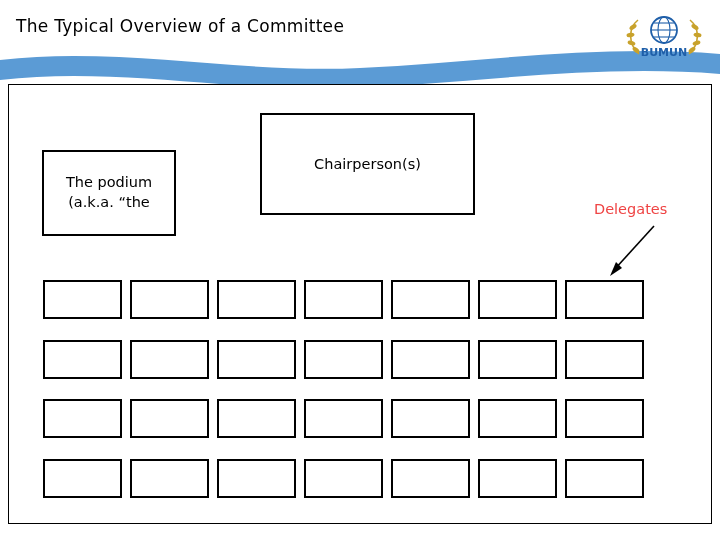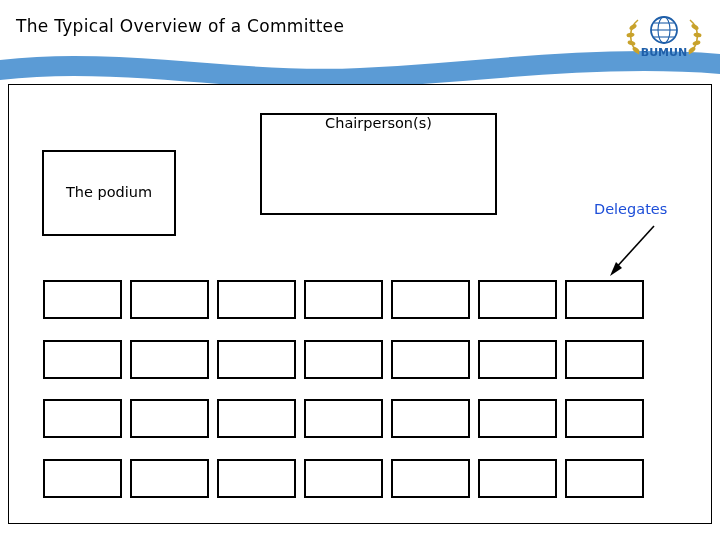--- a/index.html
+++ b/index.html
@@ -76,23 +76,24 @@
     text-align: center;
     font-size: 14.5px;
     line-height: 1.35;
     color: #000;
     padding: 16px 4px;
   }
 
   #chair-box {
     left: 260px;
     top: 113px;
-    width: 237px;
+    width: 215px;
     height: 102px;
     display: flex;
+    align-items: center;
     justify-content: center;
     text-align: center;
     font-size: 14.5px;
     color: #000;
   }
 
   
   .seat {
     position: absolute;
     border: 2px solid #000000;
@@ -101,21 +102,21 @@
     height: 39px;
     background: #ffffff;
   }
 
   
   #delegates-label {
     position: absolute;
     left: 594px;
     top: 201px;
     font-size: 14.5px;
-    color: #1d4ed8;
+    color: #ef4444;
     white-space: nowrap;
   }
 
   #delegates-arrow {
     position: absolute;
     left: 600px;
     top: 222px;
     width: 70px;
     height: 60px;
   }
@@ -162,20 +163,21 @@
   <line x1="31.5" y1="29" x2="52.5" y2="29" stroke="#1F5FA9" stroke-width="1.1"></line>
 
   <text x="42" y="48" text-anchor="middle" font-family="DejaVu Sans, sans-serif" font-size="11" font-weight="bold" fill="#1F5FA9">BUMUN</text>
 </svg>
 
 <div id="content-frame"></div>
 
 <div class="box" id="podium-box">
   <div>
     <div>The podium</div>
+    <div>(a.k.a. “the</div>
   </div>
 </div>
 
 <div class="box" id="chair-box">
   <span>Chairperson(s)</span>
 </div>
 
 <div id="delegates-label">Delegates</div>
 <svg id="delegates-arrow" viewBox="0 0 70 60">
   <line x1="54" y1="4" x2="14" y2="48" stroke="#000000" stroke-width="1.6"></line>

